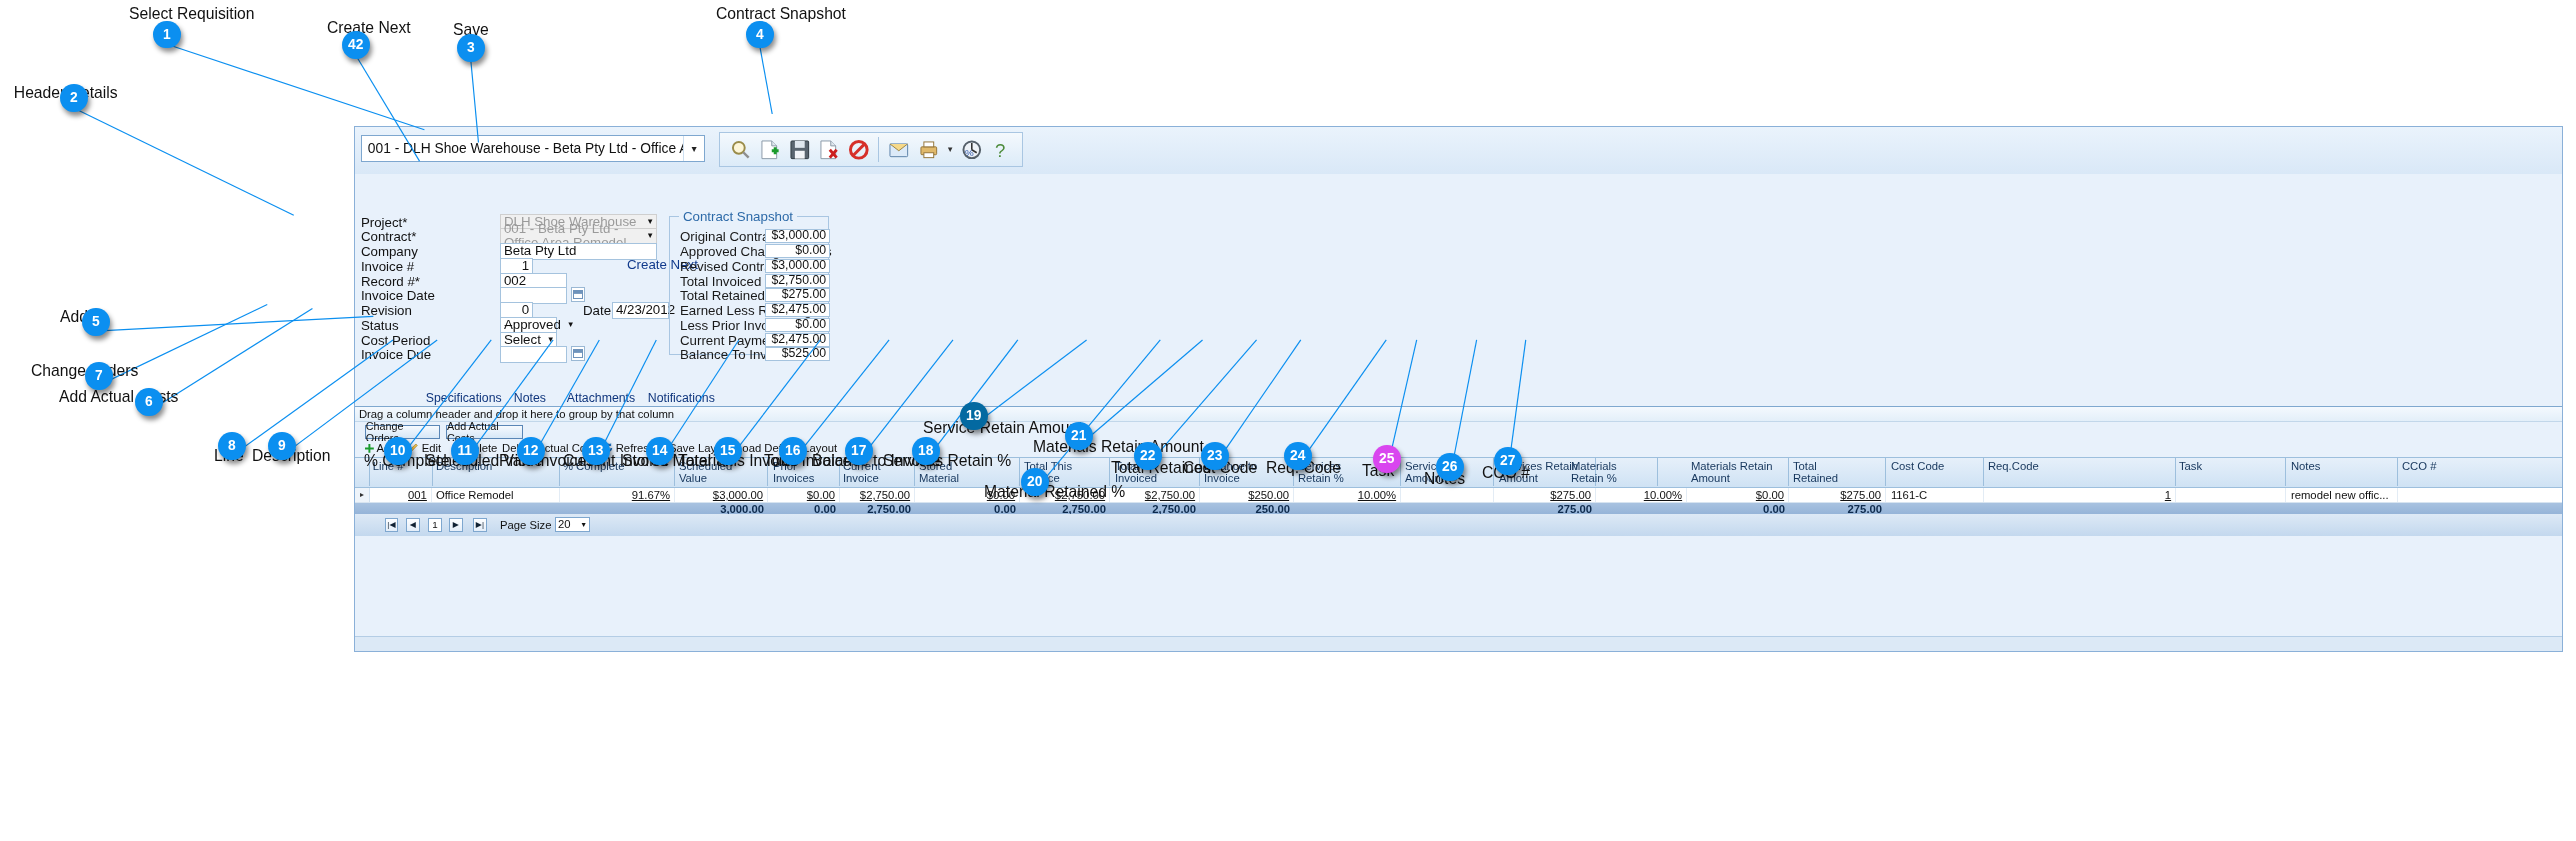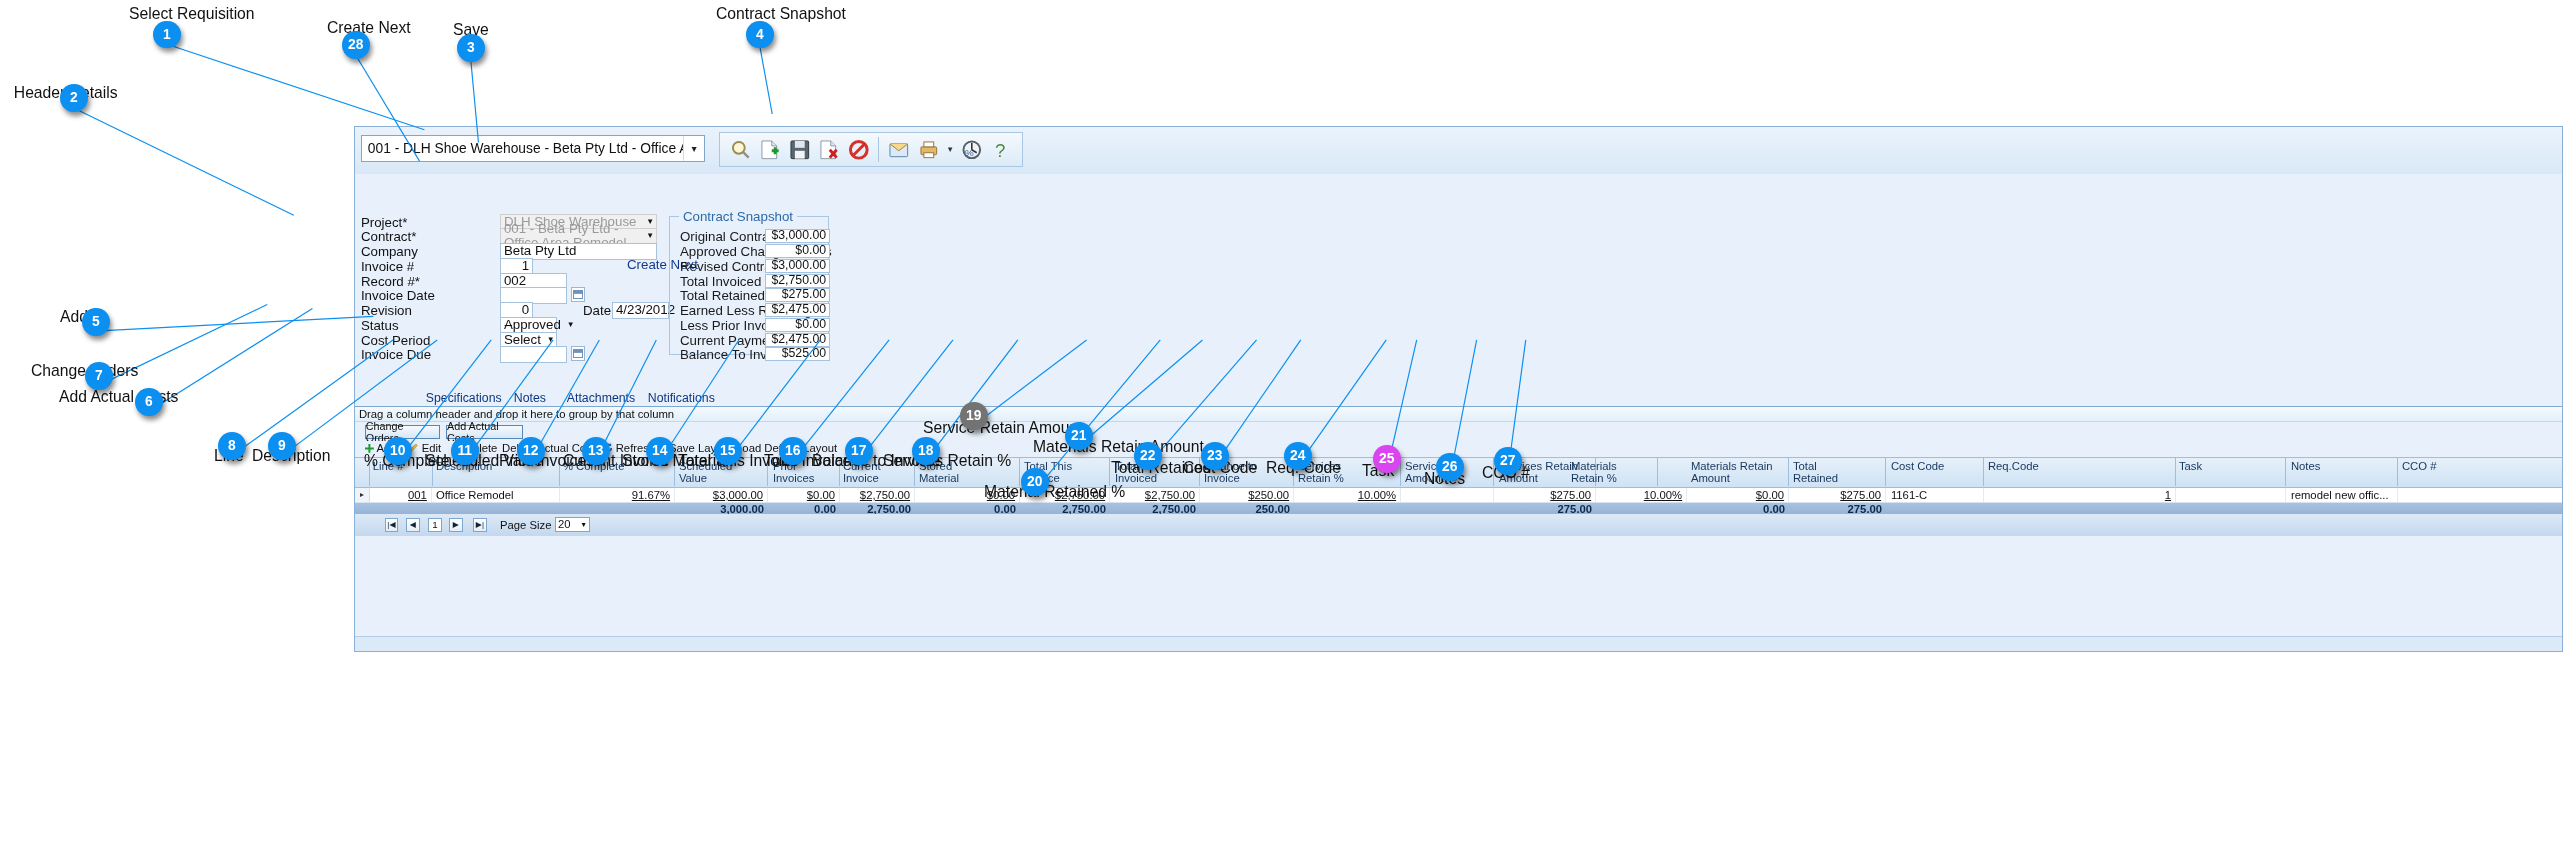--- a/index.html
+++ b/index.html
@@ -514,33 +514,33 @@
     <div class="annot-pin" style="left: 646px; top: 437px; background: rgb(11, 143, 240);">14</div>
     <div class="annot-label" style="left: 678px; top: 452px;">Total This Invoice</div>
     <div class="annot-pin" style="left: 714px; top: 437px; background: rgb(11, 143, 240);">15</div>
     <div class="annot-label" style="left: 764px; top: 452px;">Total Invoice</div>
     <div class="annot-pin" style="left: 779px; top: 437px; background: rgb(11, 143, 240);">16</div>
     <div class="annot-label" style="left: 812px; top: 452px;">Balance to Invoice</div>
     <div class="annot-pin" style="left: 845px; top: 437px; background: rgb(11, 143, 240);">17</div>
     <div class="annot-label" style="left: 883px; top: 452px;">Services Retain %</div>
     <div class="annot-pin" style="left: 912px; top: 437px; background: rgb(11, 143, 240);">18</div>
     <div class="annot-label" style="left: 923px; top: 419px;">Service Retain Amount</div>
-    <div class="annot-pin" style="left: 960px; top: 402px; background: #737373;">19</div>
+    <div class="annot-pin" style="left: 960px; top: 402px; background: #0369a1;">19</div>
     <div class="annot-label" style="left: 984px; top: 483px;">Material Retained %</div>
     <div class="annot-pin" style="left: 1021px; top: 468px; background: rgb(11, 143, 240);">20</div>
     <div class="annot-label" style="left: 1033px; top: 438px;">Materials Retain Amount</div>
     <div class="annot-pin" style="left: 1065px; top: 422px; background: rgb(11, 143, 240);">21</div>
     <div class="annot-label" style="left: 1111px; top: 459px;">Total Retained</div>
     <div class="annot-pin" style="left: 1134px; top: 442px; background: rgb(11, 143, 240);">22</div>
     <div class="annot-label" style="left: 1183px; top: 459px;">Cost Code</div>
     <div class="annot-pin" style="left: 1201px; top: 442px; background: rgb(11, 143, 240);">23</div>
     <div class="annot-label" style="left: 1266px; top: 459px;">Req. Code</div>
     <div class="annot-pin" style="left: 1284px; top: 442px; background: rgb(11, 143, 240);">24</div>
     <div class="annot-label" style="left: 1362px; top: 462px;">Task</div>
     <div class="annot-pin" style="left: 1373px; top: 445px; background: #d946ef;">25</div>
     <div class="annot-label" style="left: 1424px; top: 470px;">Notes</div>
     <div class="annot-pin" style="left: 1436px; top: 453px; background: rgb(11, 143, 240);">26</div>
     <div class="annot-label" style="left: 1482px; top: 464px;">CCO #</div>
     <div class="annot-pin" style="left: 1494px; top: 447px; background: rgb(11, 143, 240);">27</div>
     <div class="annot-label" style="left: 327px; top: 18.7px;">Create Next</div>
-    <div class="annot-pin" style="left: 342px; top: 31px; background: rgb(11, 143, 240);">28</div>
+    <div class="annot-pin" style="left: 342px; top: 31px; background: rgb(11, 143, 240);">42</div>
   </div>
 
 
 </body></html>

